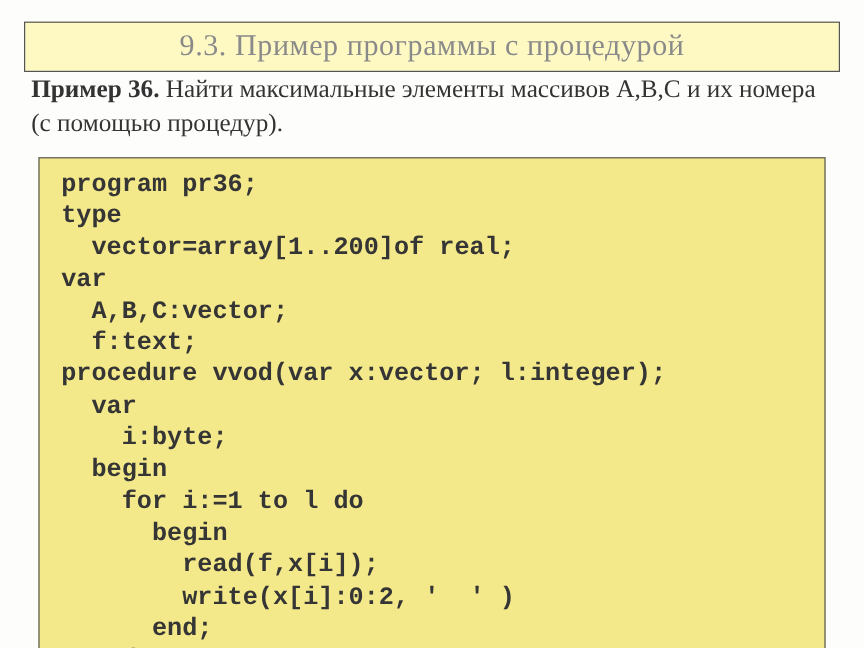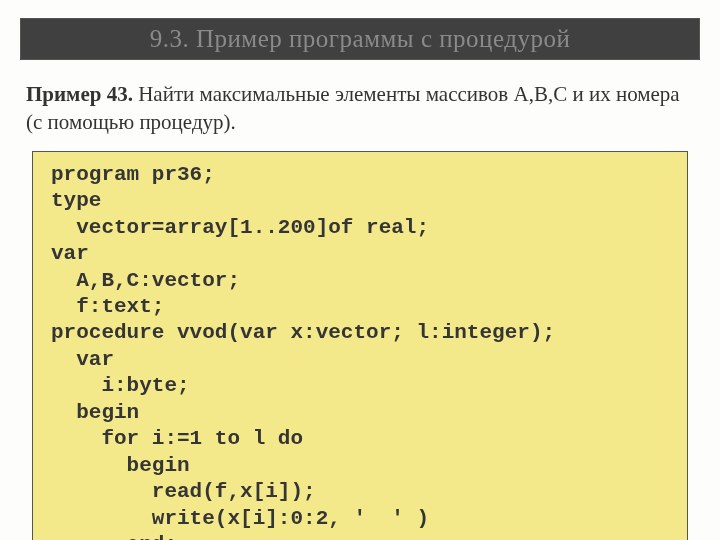--- a/index.html
+++ b/index.html
@@ -7,23 +7,22 @@
       width: 720px;
       height: 540px;
       background: #fdfdfb;
       font-family: "Times New Roman", serif;
       padding: 18px 20px;
       color: #3a3a3a;
     }
     .title-box {
       border: 1px solid #555;
       padding: 6px 16px;
-      margin-bottom: 20px;
       text-align: center;
-      background: #404040;
+      background: #fef9c3;
     }
     .title-box h1 {
       font-size: 25px;
       font-weight: normal;
       color: #8a8a8a;
       letter-spacing: 0.5px;
     }
     .problem {
       font-size: 21px;
       line-height: 1.35;
@@ -47,21 +46,21 @@
     }
   </style>
 </head>
 <body>
 
 <div class="title-box">
   <h1>9.3. Пример  программы с процедурой</h1>
 </div>
 
 <p class="problem">
-  <span class="bold">Пример 43.</span><span>  Найти максимальные элементы массивов A,B,C и их номера (с помощью процедур).</span>
+  <span class="bold">Пример 36.</span><span>  Найти максимальные элементы массивов A,B,C и их номера (с помощью процедур).</span>
 </p>
 
 <div class="code-box">program pr36;
 type
   vector=array[1..200]of real;
 var
   A,B,C:vector;
   f:text;
 procedure vvod(var x:vector; l:integer);
   var

